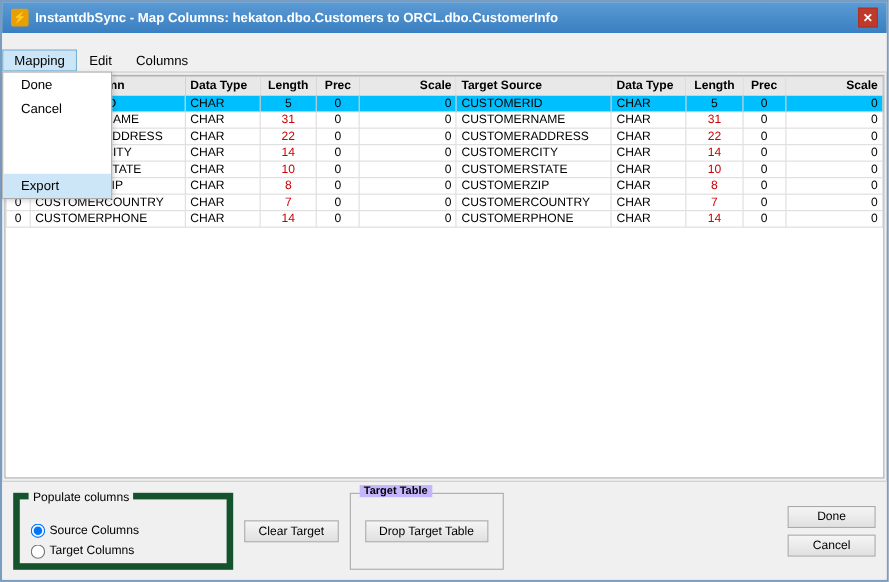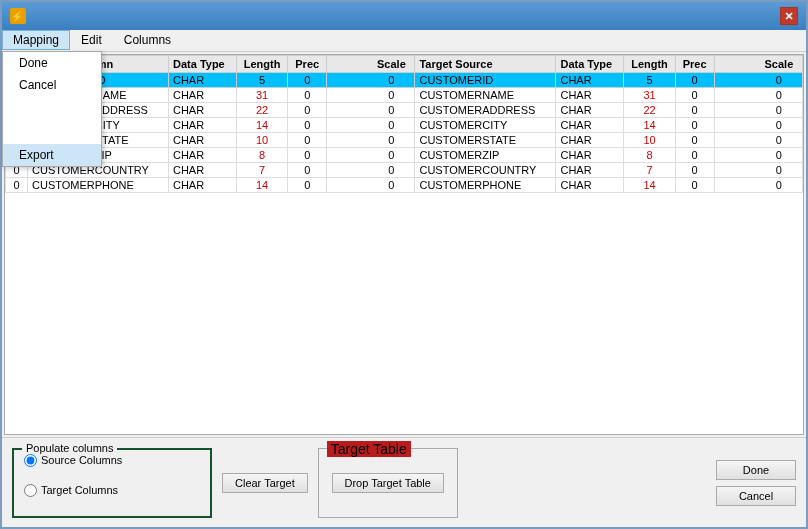--- a/index.html
+++ b/index.html
@@ -63,22 +63,22 @@
       align-items: center;
       justify-content: center;
       cursor: pointer;
       font-size: 11px;
       font-weight: bold;
     }
     .menu-bar {
       background: #f0f0f0;
       border-bottom: 1px solid #ccc;
       display: flex;
-      align-items: flex-start;
-      height: 22px;
+      align-items: flex-end;
+      height: 36px;
       flex-shrink: 0;
       position: relative;
     }
     .menu-item {
       padding: 2px 10px;
       cursor: pointer;
       display: flex;
       align-items: center;
       font-size: 12px;
       border: 1px solid transparent;
@@ -147,29 +147,29 @@
       height: 90px;
       background: #f0f0f0;
       border-top: 1px solid #ccc;
       display: flex;
       align-items: center;
       padding: 6px 10px;
       gap: 10px;
       flex-shrink: 0;
     }
     .populate-group {
-      border: 2px solid #14532d;
+      border: 6px solid #14532d;
       padding: 4px 10px;
       background: #f0f0f0;
       position: relative;
       height: 70px;
       display: flex;
       flex-direction: column;
-      justify-content: flex-start;
-      gap: 17px;
+      justify-content: flex-end;
+      gap: 6px;
       min-width: 200px;
     }
     .group-legend {
       position: absolute;
       top: -8px;
       left: 8px;
       background: #f0f0f0;
       padding: 0 4px;
       font-size: 11px;
     }
@@ -190,23 +190,24 @@
       height: 70px;
       display: flex;
       align-items: center;
       justify-content: center;
       min-width: 140px;
     }
     .target-table-legend {
       position: absolute;
       top: -8px;
       left: 8px;
-      background: #b91c1c;
+      background: #c4b5fd;
       padding: 0 4px;
-      font-size: 14px;
+      font-size: 10px;
+      font-weight: bold;
     }
     .btn {
       background: linear-gradient(to bottom, #f5f5f5, #e0e0e0);
       border: 1px solid #aaa;
       padding: 3px 12px;
       cursor: pointer;
       font-size: 11px;
       min-width: 80px;
       text-align: center;
     }
@@ -221,30 +222,31 @@
       display: flex;
       flex-direction: column;
       gap: 6px;
       margin-left: auto;
     }
     .col-0 { width: 22px; text-align: center; }
     .col-src { min-width: 120px; }
     .col-dtype { min-width: 55px; }
     .col-len { min-width: 40px; text-align: center; }
     .col-prec { min-width: 35px; text-align: center; }
-    .col-scale { min-width: 35px; text-align: center; padding-left: 45px; }
+    .col-scale { min-width: 35px; text-align: right; padding-left: 45px; }
   </style>
 </head>
 <body>
 
 <div class="window">
 
   <div class="title-bar">
     <div class="title-bar-left">
       <div class="title-icon">⚡</div>
+      <span class="title-text">InstantdbSync - Map Columns:  hekaton.dbo.Customers  to  ORCL.dbo.CustomerInfo</span>
     </div>
     <div class="close-btn">✕</div>
   </div>
 
   <div class="menu-bar">
     <div class="menu-item active" id="menu-mapping-btn">
       <span>Mapping</span>
     </div>
     <div class="menu-item">
       <span>Edit</span>

